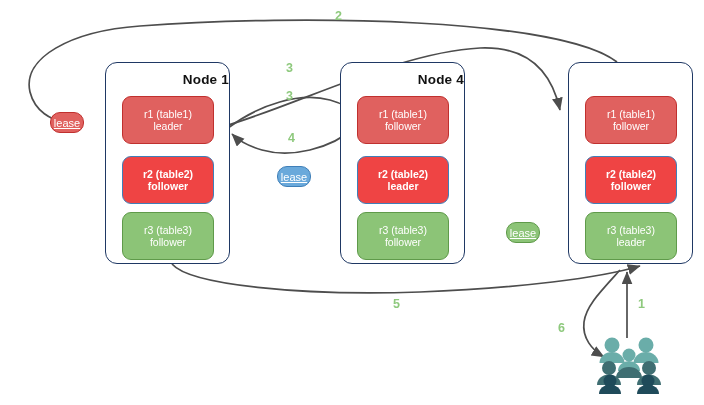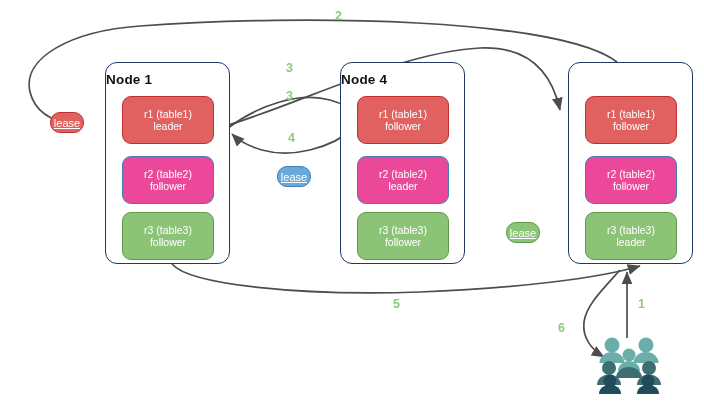--- a/index.html
+++ b/index.html
@@ -16,21 +16,21 @@
   .node-box{
     position:absolute;
     border:1.6px solid #1f3864;
     border-radius:12px;
     background:#ffffff;
     box-sizing:border-box;
   }
   .node-title{
     position:absolute;
     left:0;right:0;top:9px;
-    text-align:left;
+    text-align:right;
     font-size:13.5px;
     font-weight:bold;
     color:#111111;
     letter-spacing:0.2px;
   }
   .replica{
     position:absolute;
     left:16px;
     width:92px;
     height:48px;
@@ -40,21 +40,21 @@
     flex-direction:column;
     align-items:center;
     justify-content:center;
     color:#ffffff;
     font-size:10.5px;
     line-height:12.5px;
     text-align:right;
   }
   .replica .ln{display:block;}
   .r-red{background:#e0615f;border:1.6px solid #c0302e;}
-  .r-blue{background:#ec4899;border:1.6px solid #3f7fb8;}
+  .r-blue{background:#ef4444;border:1.6px solid #3f7fb8;font-weight:bold;}
   .r-green{background:#8cc477;border:1.6px solid #5f9a4a;}
 
   .lease{
     position:absolute;
     height:21px;
     width:34px;
     border-radius:10px;
     box-sizing:border-box;
     display:flex;align-items:center;justify-content:center;
     color:#ffffff;

